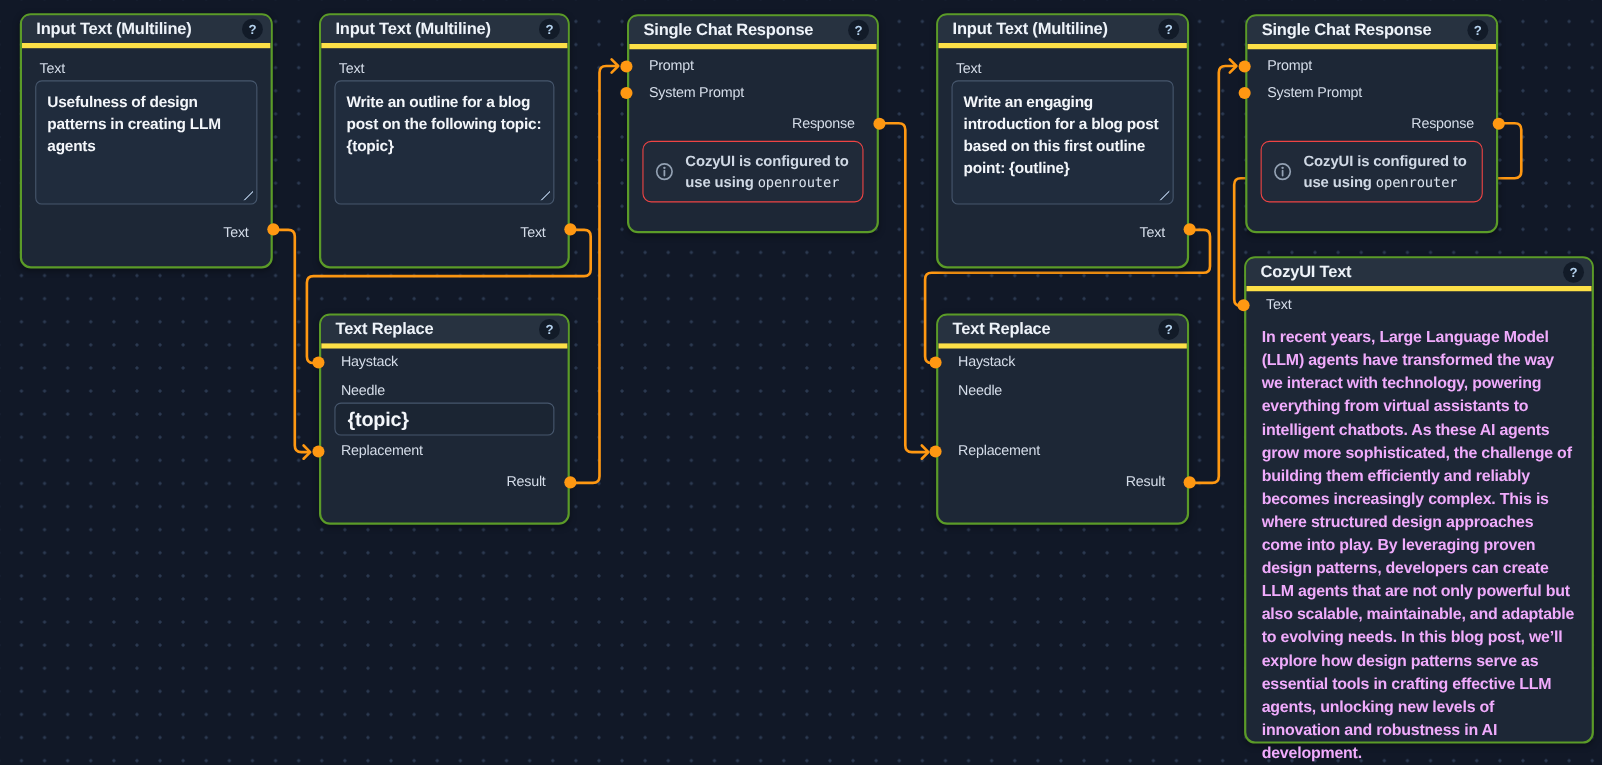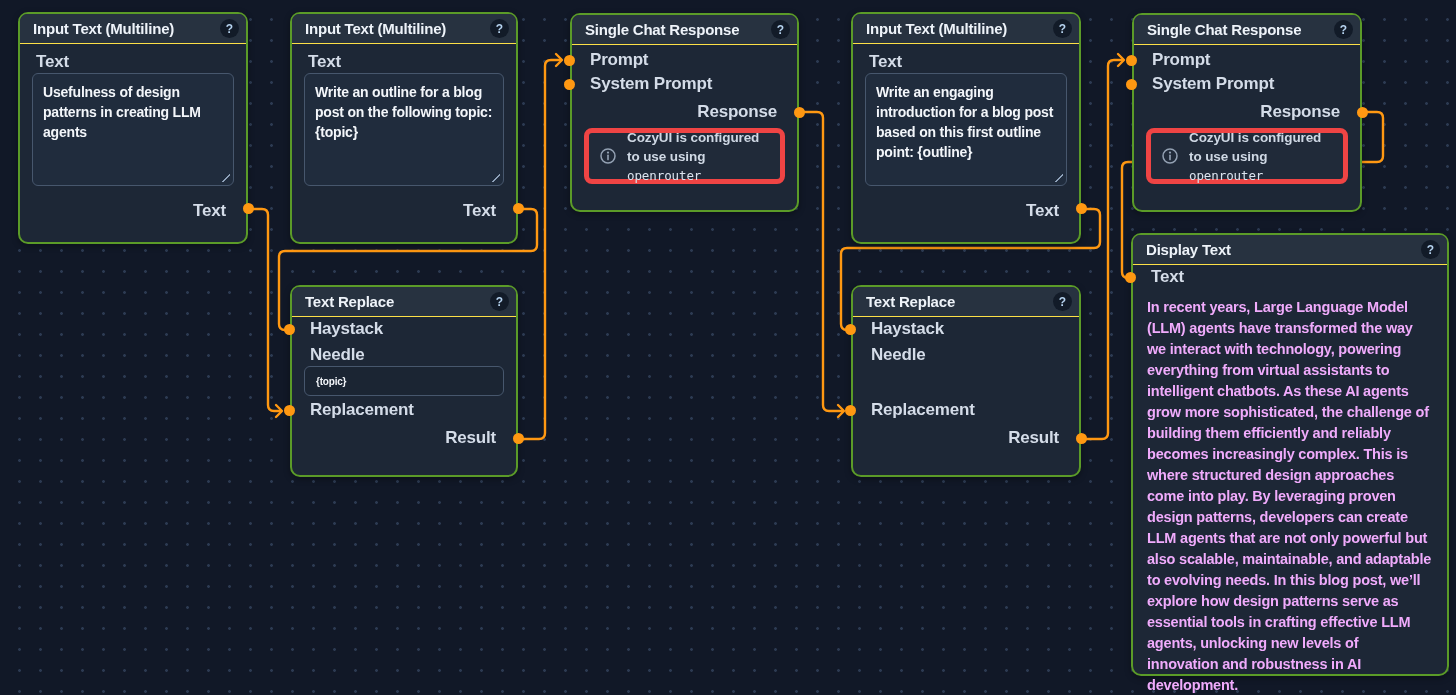--- a/index.html
+++ b/index.html
@@ -12,55 +12,55 @@
   }
   #wires{position:absolute;left:0;top:0;z-index:0;}
   #wires path,#wires polyline{stroke:#ff9812;stroke-width:2.4;fill:none;stroke-linecap:round;stroke-linejoin:round;}
   .node{
     position:absolute;z-index:1;box-sizing:border-box;
     background:#1d2736;border:2px solid #5b9b28;border-radius:10px;
     box-shadow:0 2px 6px rgba(0,0,0,.35);
   }
   .hdr{
     position:absolute;left:0;right:0;top:0;height:30px;
-    background:#273240;border-bottom:1px solid #fde047;border-radius:7px 7px 0 0;
+    background:#273240;border-bottom:5px solid #fde047;border-radius:7px 7px 0 0;
     display:flex;align-items:center;justify-content:space-between;
     padding:0 7px 0 13px;box-sizing:border-box;cursor:move;
   }
   .title{font-size:15px;font-weight:700;color:#eef3f9;letter-spacing:-0.2px;white-space:nowrap;}
   .help{
     width:19px;height:19px;border-radius:50%;background:#121b28;color:#b5d2ee;
     font-size:12px;font-weight:700;display:flex;align-items:center;justify-content:center;
     cursor:pointer;flex:0 0 auto;
   }
-  .lbl{position:absolute;font-size:17px;font-weight:700;color:#d4dce8;letter-spacing:-0.2px;line-height:16px;white-space:nowrap;}
+  .lbl{position:absolute;font-size:13px;font-weight:400;color:#d4dce8;letter-spacing:-0.2px;line-height:16px;white-space:nowrap;}
   .out-lbl{text-align:right;}
   .dot{position:absolute;width:11px;height:11px;border-radius:50%;background:#ff9812;z-index:2;cursor:crosshair;}
   .dot.in{left:-8px;}
   .dot.out{right:-8px;}
   .ta{
     position:absolute;left:12px;box-sizing:border-box;resize:none;
     background:#202c3d;border:1px solid #47576d;border-radius:6px;
     color:#f3f6fa;font-family:"Liberation Sans","DejaVu Sans",sans-serif;
     font-size:14px;line-height:20px;font-weight:600;letter-spacing:-0.2px;
     padding:8px 10px;outline:none;overflow:hidden;
   }
   .grip{
     position:absolute;width:9px;height:9px;z-index:2;cursor:nwse-resize;
     background:linear-gradient(135deg,transparent 0 52%,#8fa2ba 52% 62%,transparent 62% 100%);
   }
   .ni{
     position:absolute;left:12px;box-sizing:border-box;height:30px;
     background:#1b2533;border:1px solid #47576d;border-radius:6px;
     color:#f3f6fa;font-family:"Liberation Sans","DejaVu Sans",sans-serif;
-    font-size:10px;font-weight:600;letter-spacing:-0.2px;padding:0 11px;outline:none;
+    font-size:18px;font-weight:600;letter-spacing:-0.2px;padding:0 11px;outline:none;
   }
   .info{
     position:absolute;left:12px;box-sizing:border-box;
-    border:5px solid #ef4444;border-radius:8px;background:rgba(255,255,255,0.015);
+    border:1px solid #ef4444;border-radius:8px;background:rgba(255,255,255,0.015);
     display:flex;align-items:center;gap:10px;padding:8px 10px;
   }
   .info-ic{flex:0 0 auto;}
   .info-tx{font-size:13.5px;line-height:19px;font-weight:600;color:#cfd8e4;letter-spacing:-0.1px;}
   .info-tx code{font-family:"DejaVu Sans Mono","Liberation Mono",monospace;font-size:12.5px;font-weight:400;color:#dbe3ee;}
   .para{
     position:absolute;left:14px;right:14px;top:62px;
     font-size:14.5px;line-height:21px;font-weight:600;color:#f0abfc;letter-spacing:-0.2px;
   }
 </style>
@@ -189,19 +189,19 @@
   <div class="lbl" style="left:18px;top:34px;">Haystack</div>
   <div class="lbl" style="left:18px;top:60px;">Needle</div>
   <span class="dot in" style="top:118px;"></span>
   <div class="lbl" style="left:18px;top:115px;">Replacement</div>
   <div class="lbl out-lbl" style="right:20px;top:143px;">Result</div>
   <span class="dot out" style="top:146px;"></span>
 </div>
 
 <div class="node" style="left:1131px;top:233px;width:318px;height:443px;">
   <div class="hdr">
-    <span class="title">Display Text</span>
+    <span class="title">CozyUI Text</span>
     <span class="help">?</span>
   </div>
   <span class="dot in" style="top:37px;"></span>
   <div class="lbl" style="left:18px;top:34px;">Text</div>
   <div class="para">In recent years, Large Language Model (LLM) agents have transformed the way we interact with technology, powering everything from virtual assistants to intelligent chatbots. As these AI agents grow more sophisticated, the challenge of building them efficiently and reliably becomes increasingly complex. This is where structured design approaches come into play. By leveraging proven design patterns, developers can create LLM agents that are not only powerful but also scalable, maintainable, and adaptable to evolving needs. In this blog post, we’ll explore how design patterns serve as essential tools in crafting effective LLM agents, unlocking new levels of innovation and robustness in AI development.</div>
 </div>
 
 </body></html>

